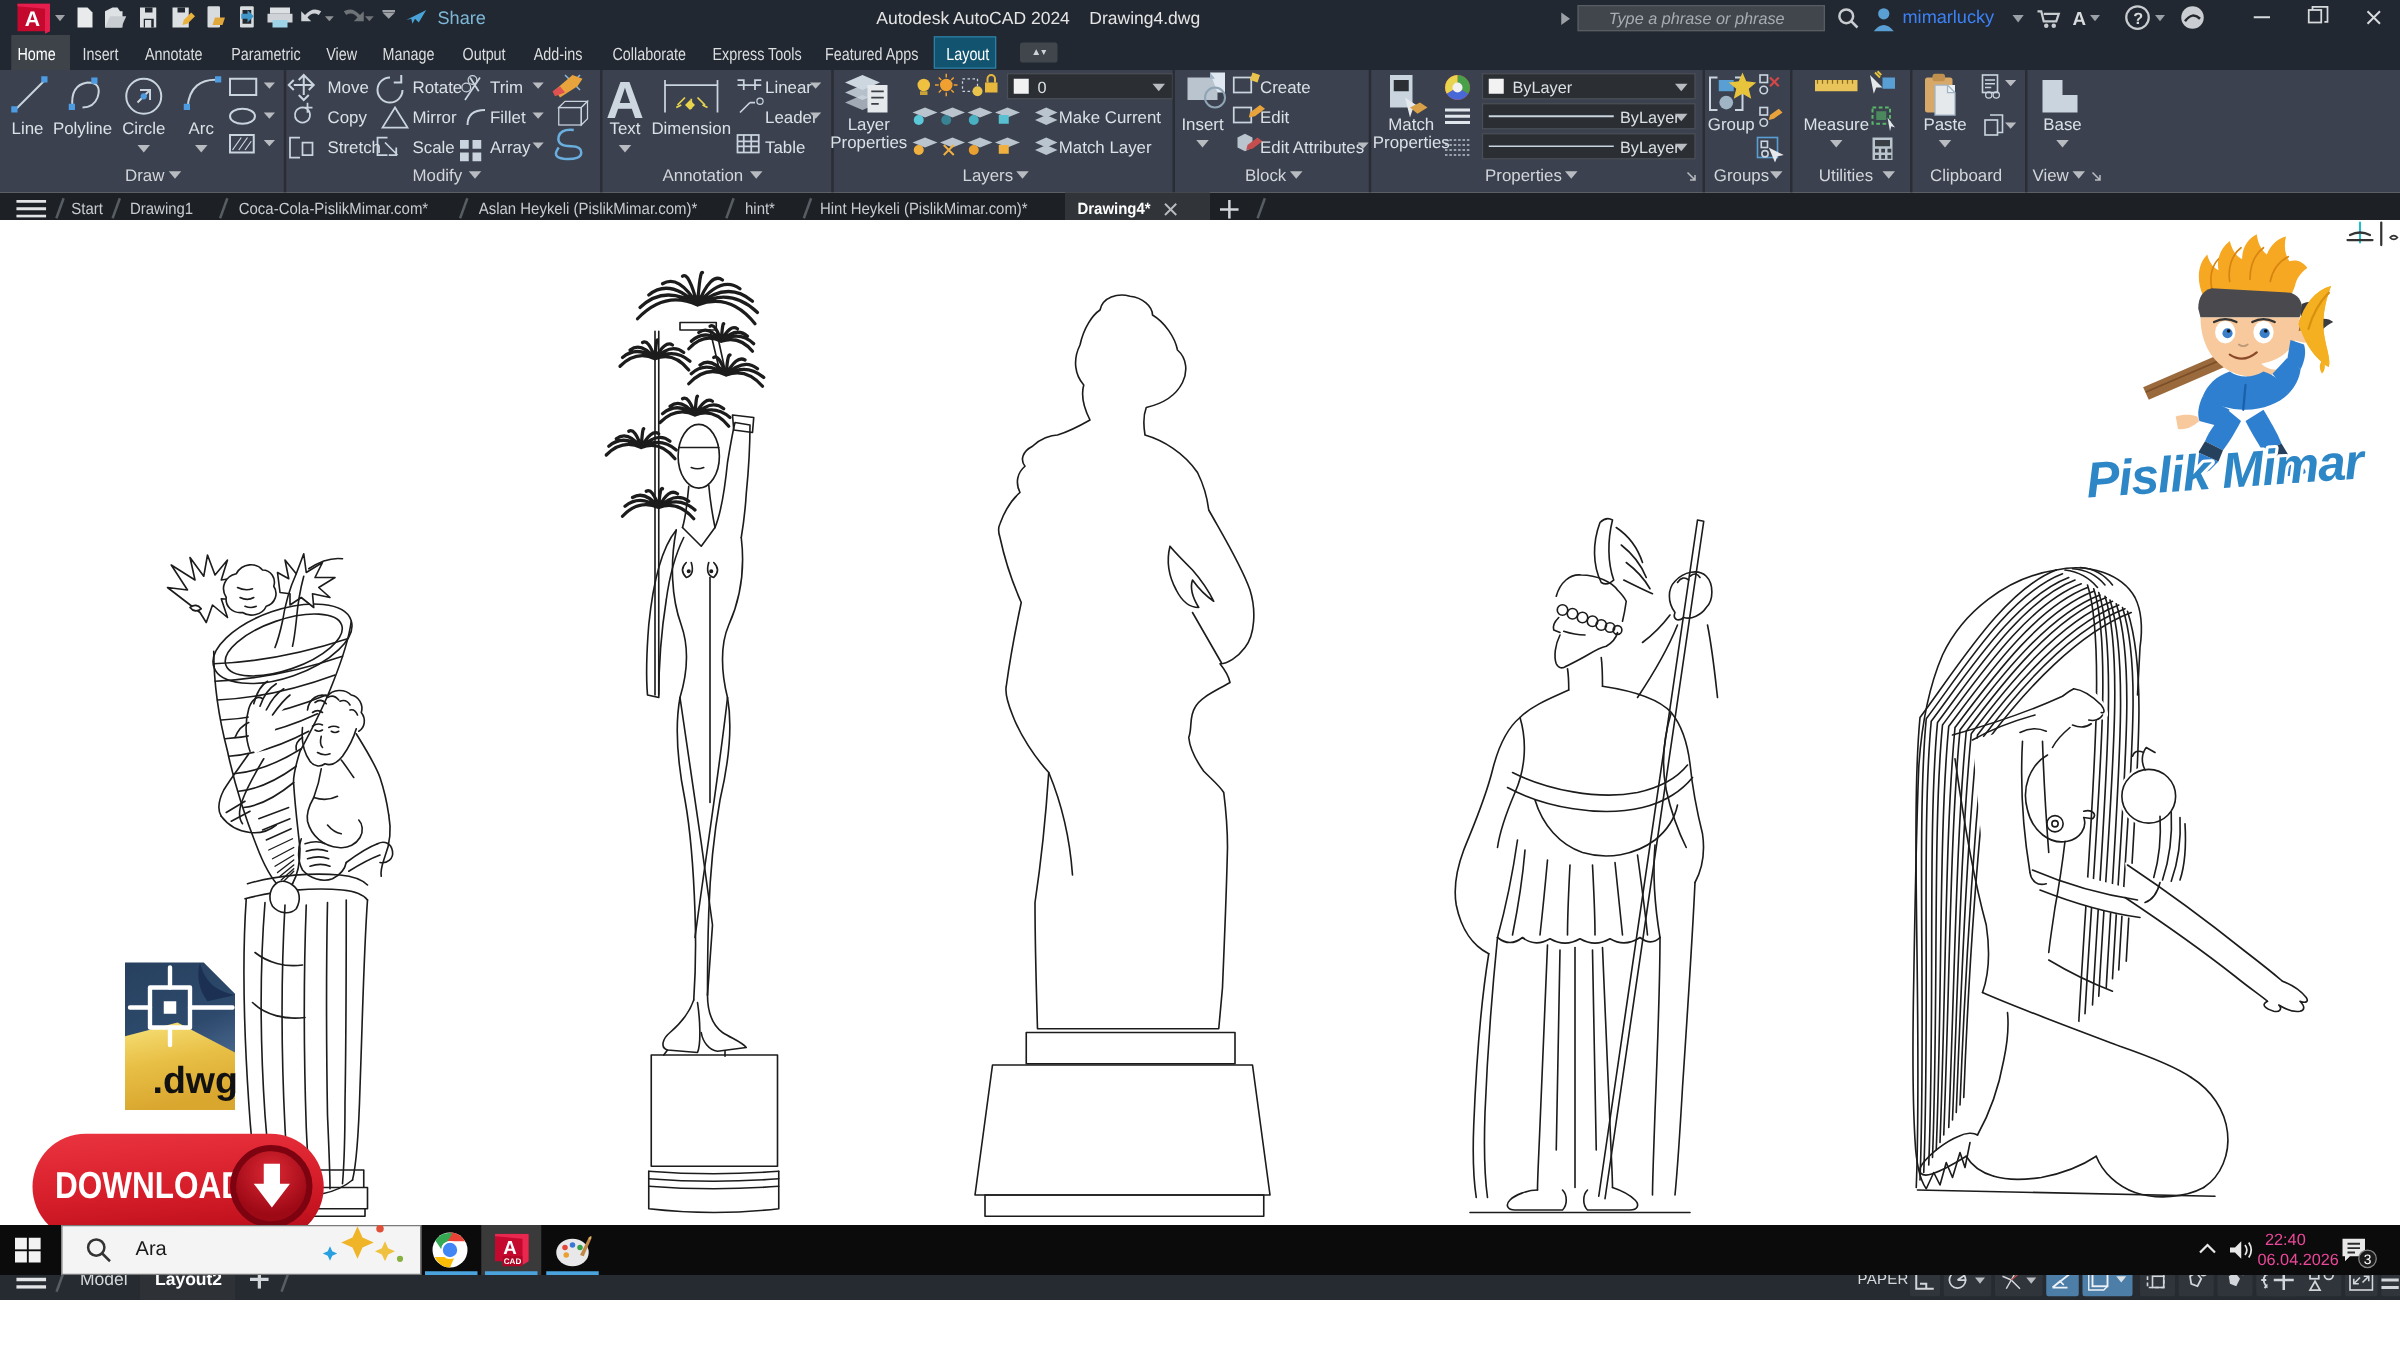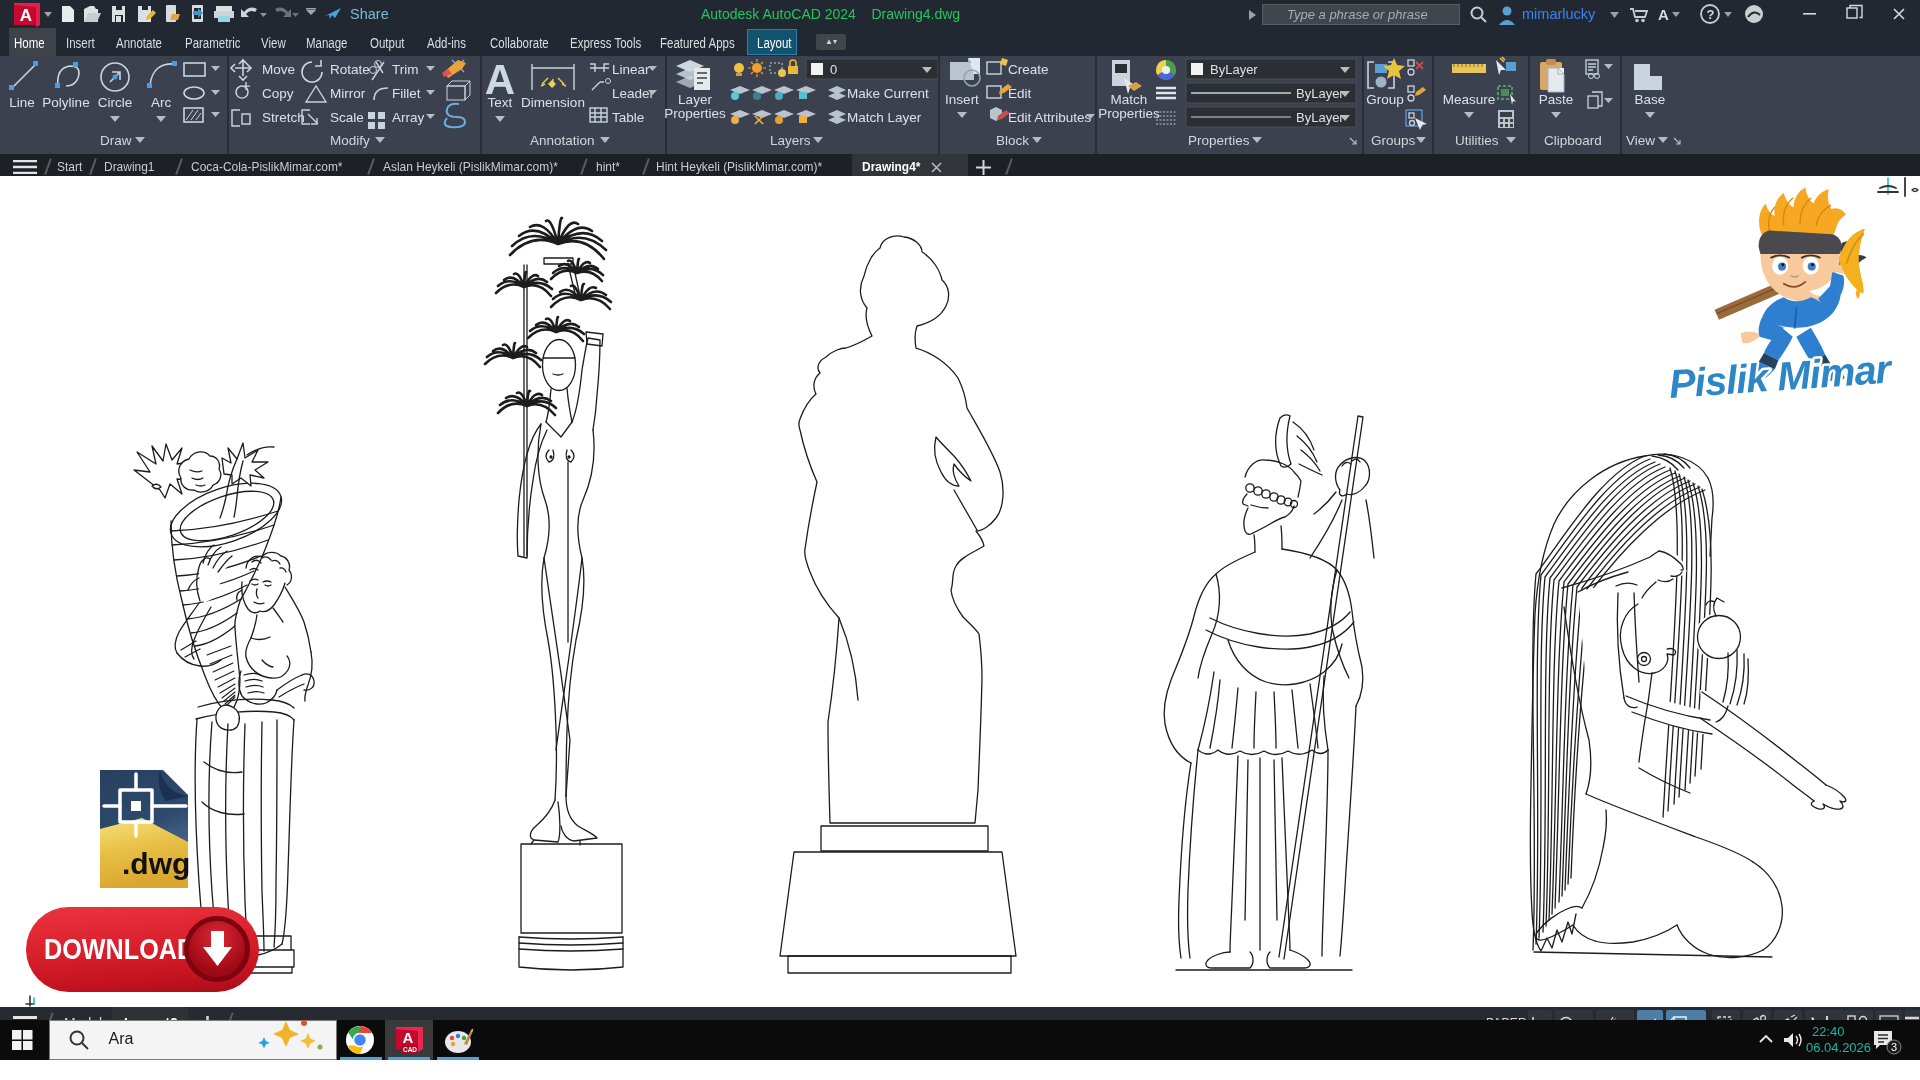--- a/index.html
+++ b/index.html
@@ -1,21 +1,21 @@
 <!DOCTYPE html>
 <html><head>
 <meta charset="utf-8">
 <style>
 * { margin:0; padding:0; box-sizing:border-box; }
 html,body { width:1920px; height:1080px; overflow:hidden; background:#fff; font-family:"Liberation Sans", sans-serif; }
 #app { position:relative; width:1920px; height:1080px; }
 .abs { position:absolute; }
 
 #titlebar { position:absolute; left:0; top:0; width:1920px; height:28px; background:#222831; }
-#titletext { position:absolute; top:6px; left:701px; color:#22c55e; font-size:14px; }
+#titletext { position:absolute; top:6px; left:701px; color:#e5e5e5; font-size:14px; }
 #searchbox { position:absolute; left:1262px; top:4px; width:198px; height:21px; background:#41464d; border:1px solid #585d64; color:#a8adb3; font-style:italic; font-size:13px; padding-left:24px; line-height:19px; }
 
 #tabrow { position:absolute; left:0; top:28px; width:1920px; height:28px; background:#222831; }
 .ttx { position:absolute; top:7px; font-size:14px; color:#dcdee0; transform:scaleX(0.82); transform-origin:left; white-space:nowrap; }
 #wsbtn { position:absolute; left:816px; top:6px; width:30px; height:16px; background:#41464d; border-radius:2px; color:#cfd3d7; font-size:8px; text-align:center; line-height:16px; }
 
 #ribbon { position:absolute; left:0; top:56px; width:1920px; height:98px; background:#3b414e; }
 
 #filetabs { position:absolute; left:0; top:154px; width:1920px; height:26px; background:#1d2126; color:#c9ccd0; font-size:13.5px; }
 .ft { position:absolute; top:0; height:26px; line-height:26px; white-space:nowrap; font-size:13px; transform:scaleX(0.92); transform-origin:left; }
@@ -28,23 +28,23 @@
 
 #dlbtn { position:absolute; left:26px; top:731px; width:233px; height:85px; border-radius:43px; background:linear-gradient(175deg,#ea3440,#d71f2b 50%,#c3121f 80%,#a60d18); }
 #dlbtn span { position:absolute; left:18px; top:25px; color:#fff; font-weight:bold; font-size:30px; transform:scaleX(0.84); transform-origin:left; letter-spacing:0px; }
 #dlcirc { position:absolute; right:9px; top:9px; width:66px; height:66px; border-radius:50%; background:radial-gradient(circle at 50% 30%, #dd2935, #9d0915 70%); border:5px solid #7d0310; }
 #dlarrow { position:absolute; left:13px; top:8px; }
 
 #statusbar { position:absolute; left:0; top:1007px; width:1920px; height:33px; background:#262b31; color:#d6d9dc; }
 .sbtab { position:absolute; top:0; height:33px; line-height:33px; font-size:14px; }
 .sic { position:absolute; top:3px; width:33px; height:27px; background:#30353c; border-radius:2px; display:flex; align-items:center; justify-content:center; }
 
-#taskbar { position:absolute; left:0; top:1020px; width:1920px; height:40px; background:#0b0b0b; }
+#taskbar { position:absolute; left:0; top:980px; width:1920px; height:40px; background:#0b0b0b; }
 #tsearch { position:absolute; left:49px; top:0px; width:288px; height:40px; background:#f4f4f4; border:1px solid #7a7a7a; }
-.tray { position:absolute; color:#14b8a6; }
+.tray { position:absolute; color:#ec4899; }
 </style>
 </head>
 <body>
 <div id="app">
   <div id="titlebar">
     <svg class="abs" style="left:0;top:0;" width="700" height="28" viewBox="0 0 700 28">
 
       <rect x="14" y="3" width="26" height="22" fill="#c4082e"></rect>
       <path d="M14 3 h26 v22 l-4 2 v-20 l-22 -2 z" fill="#e41f4e"></path>
       <text x="26" y="21" font-size="17" font-weight="bold" fill="#fff" text-anchor="middle" font-family="Liberation Sans">A</text>

